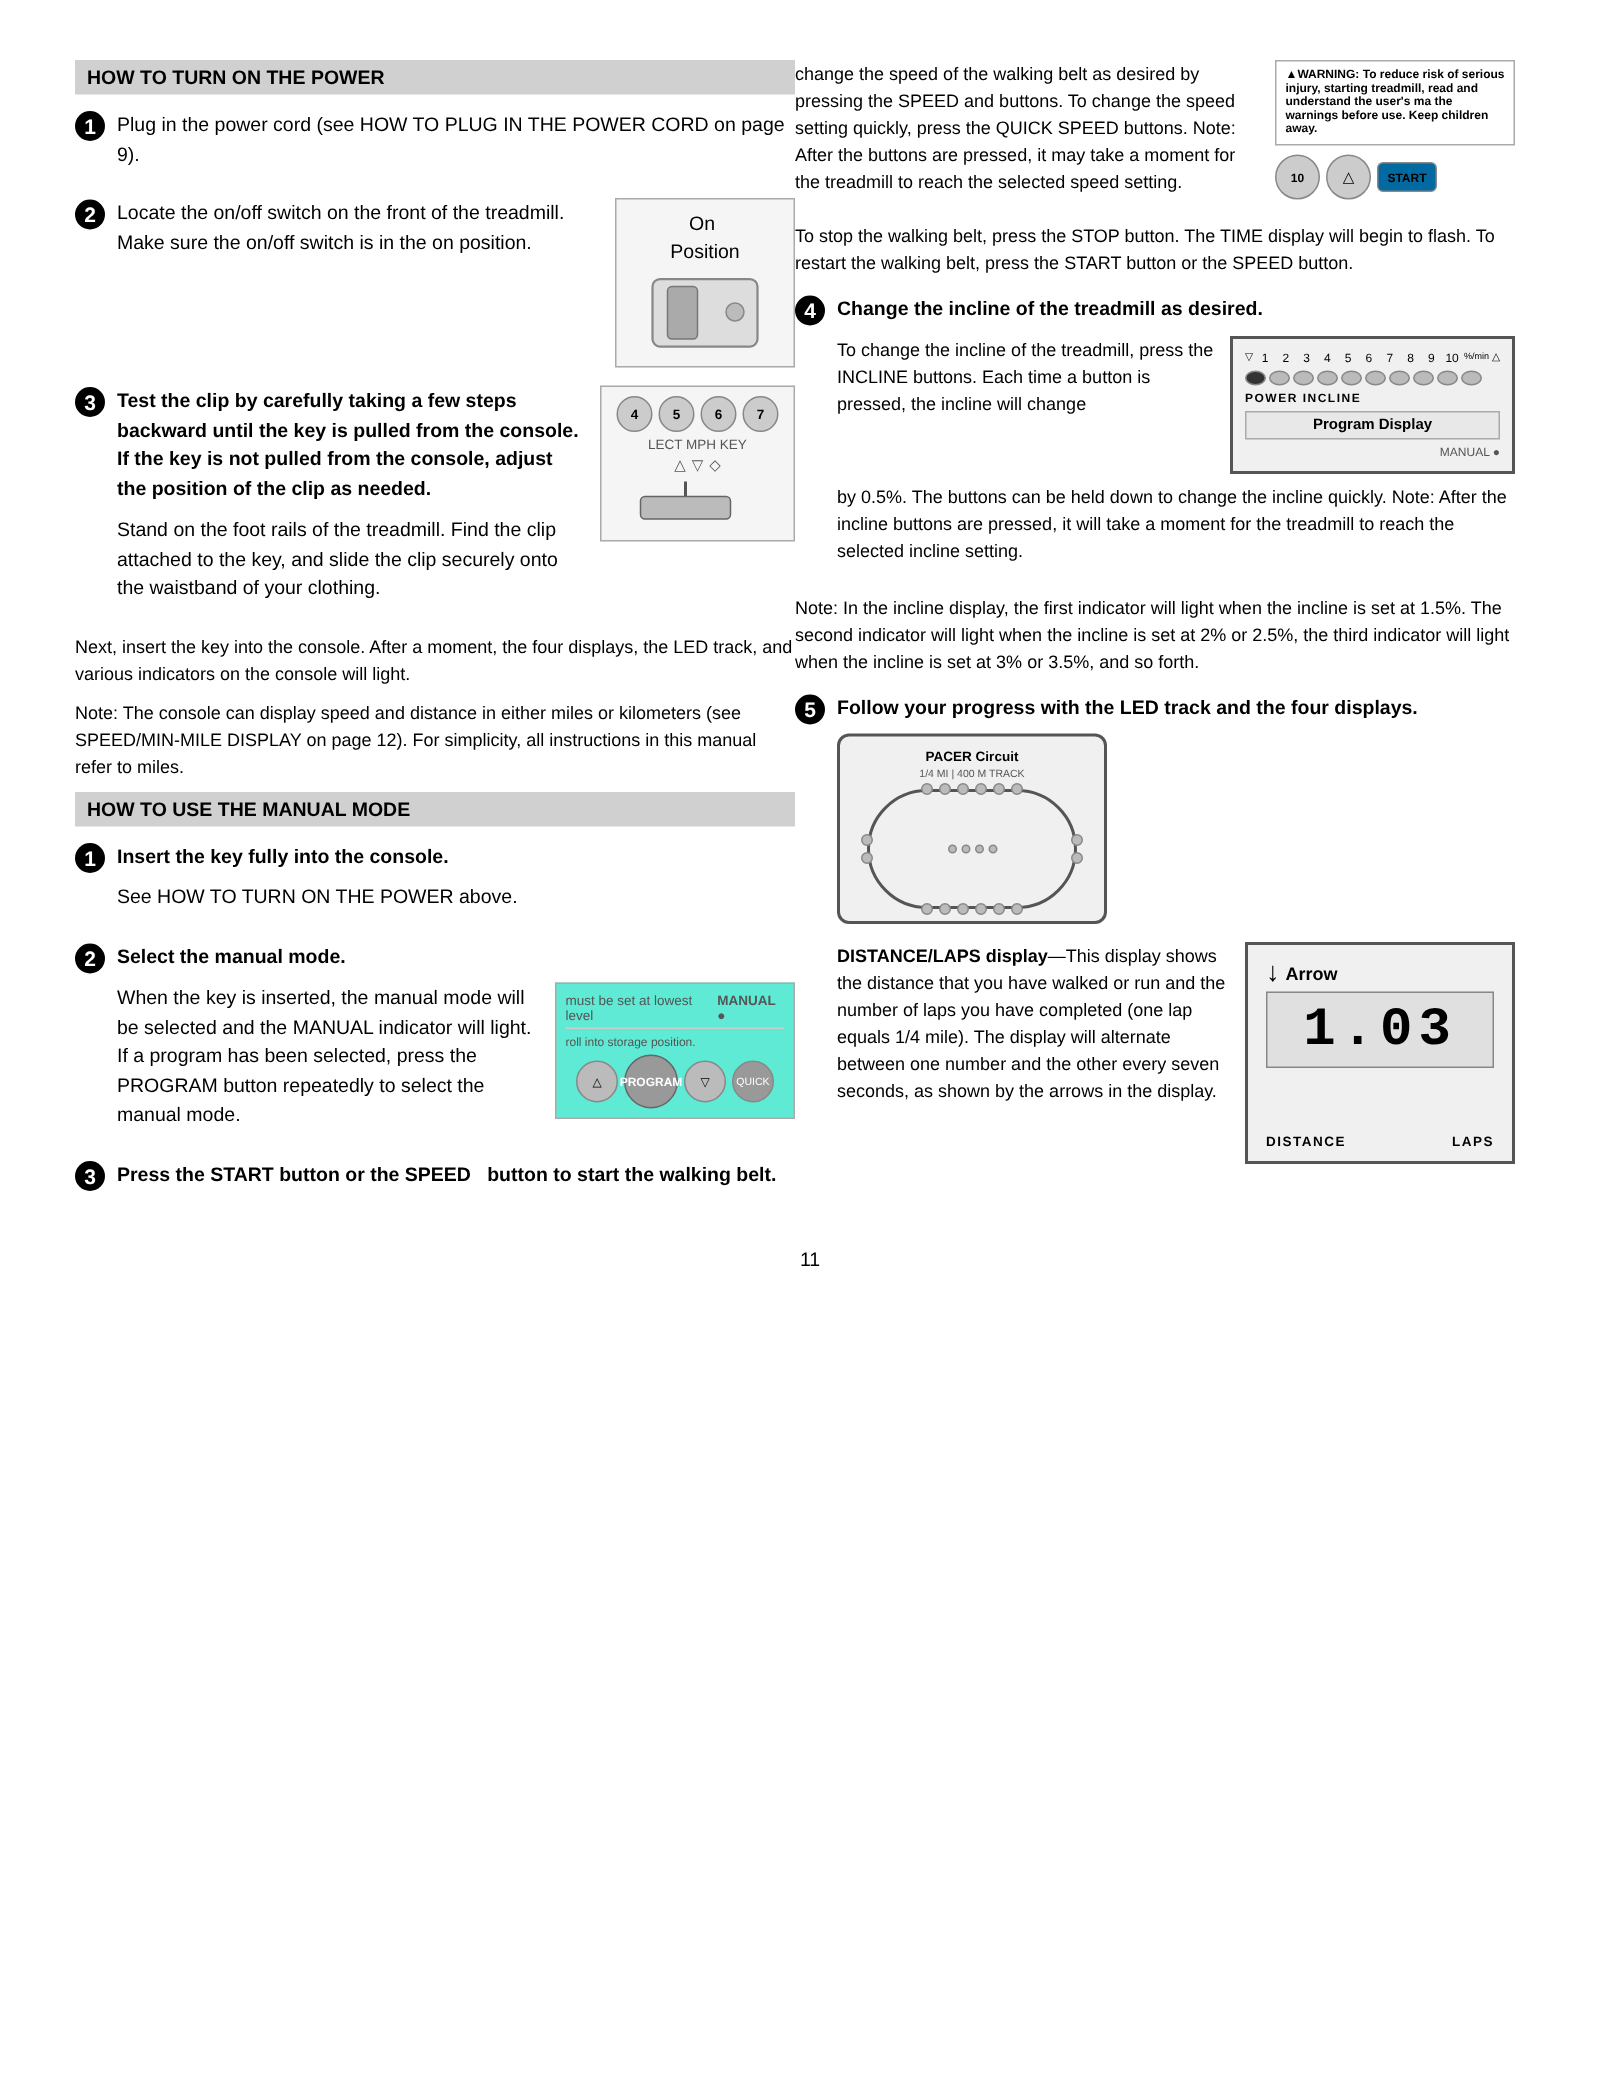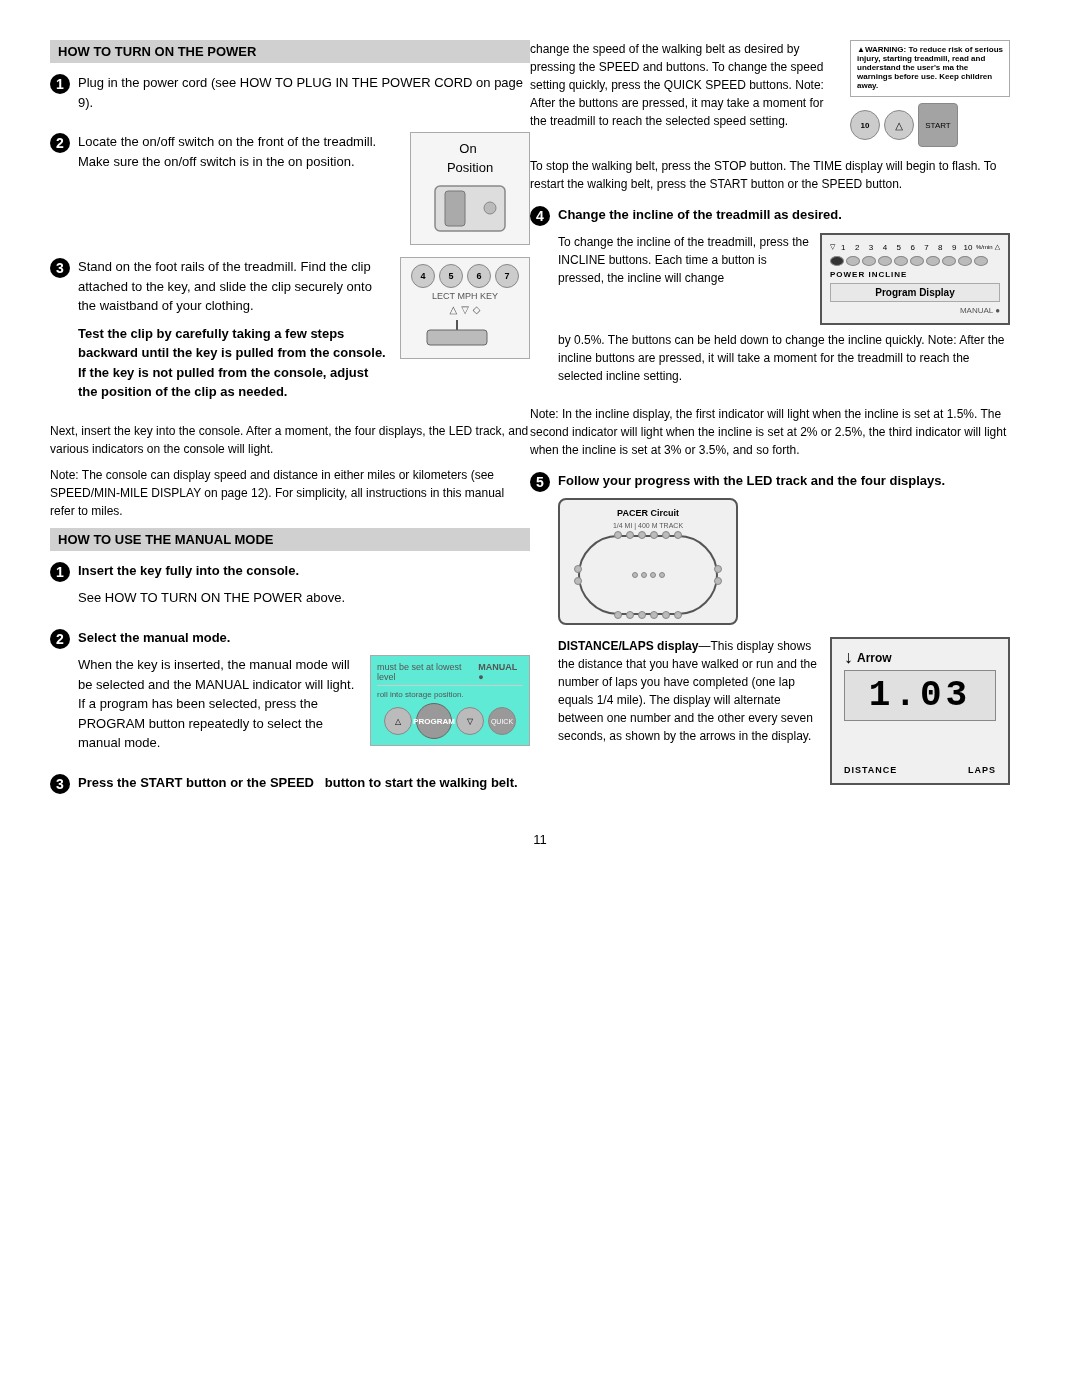--- a/index.html
+++ b/index.html
@@ -347,29 +347,29 @@
       border-radius: 50%;
       background: #ccc;
       border: 1px solid #888;
       display: flex;
       align-items: center;
       justify-content: center;
       font-size: 10px;
     }
     .start-btn {
       width: 40px;
-      height: 44px;
-      background: #a3a3a3;
+      height: 20px;
+      background: #0369a1;
       border: 1px solid #888;
       border-radius: 4px;
       display: flex;
       align-items: center;
       justify-content: center;
       font-size: 8px;
-      font-weight: normal;
+      font-weight: bold;
     }
     p { line-height: 1.5; margin-bottom: 8px; }
     .bold { font-weight: bold; }
     .page-number {
       text-align: center;
       margin-top: 20px;
       font-size: 13px;
     }
     .note-text { font-size: 12px; line-height: 1.5; margin-bottom: 8px; }
   </style>
@@ -410,22 +410,22 @@
           </div>
         </div>
       </div>
     </div>
 
     <div class="step-block">
       <div class="step-number">3</div>
       <div class="step-content">
         <div class="step-row">
           <div>
+            <p class="step-text bold">Test the clip by carefully taking a few steps backward until the key is pulled from the console. If the key is not pulled from the console, adjust the position of the clip as needed.</p>
             <p class="step-text">Stand on the foot rails of the treadmill. Find the clip attached to the key, and slide the clip securely onto the waistband of your clothing.</p>
-            <p class="step-text bold">Test the clip by carefully taking a few steps backward until the key is pulled from the console. If the key is not pulled from the console, adjust the position of the clip as needed.</p>
           </div>
 
           <div class="keypad-box step-image">
             <div class="keypad-row">
               <div class="keypad-btn">4</div>
               <div class="keypad-btn">5</div>
               <div class="keypad-btn">6</div>
               <div class="keypad-btn">7</div>
             </div>
             <div class="keypad-label">LECT MPH KEY</div>

